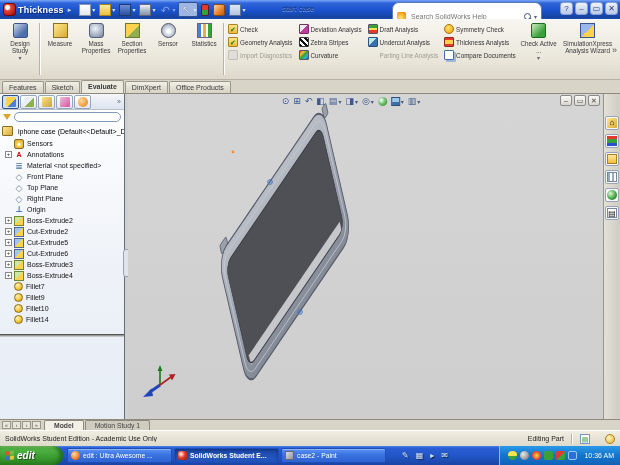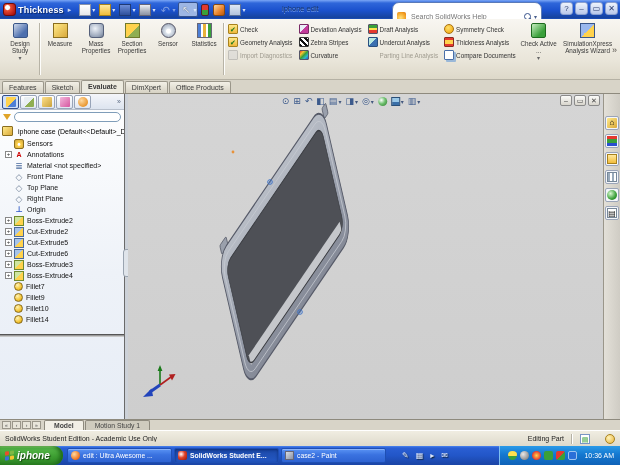--- a/index.html
+++ b/index.html
@@ -206,21 +206,21 @@
           <i class="tico ic-rebuild"></i>
         </span>
         <span class="tbtn">
           <i class="tico ic-edit-color"></i>
         </span>
         <span class="tbtn">
           <i class="tico ic-options"></i>
           <i class="ddrop">▾</i>
         </span>
       </div>
-    <span class="doc-title">iphone edit</span>
+    <span class="doc-title">start case</span>
     <div class="searchbox">
       <span class="flame-ic"></span>
       <input placeholder="Search SolidWorks Help" style="">
       <span class="mag-ic"></span>
       <span class="search-drop">▾</span>
     </div>
     <div class="title-right">
       <span class="help-btn">?</span>
       <span class="cap-btn">–</span>
       <span class="cap-btn">▭</span>
@@ -577,21 +577,21 @@
   </div>
 
   <div class="taskbar">
     <div class="startbtn">
       <span class="flag">
           <i></i>
           <i></i>
           <i></i>
           <i></i>
         </span>
-      <span>iphone</span>
+      <span>edit</span>
     </div>
     <div id="task-buttons" class="tasks">
         <div class="taskbtn">
           <i class="tk tk-firefox"></i>
           <span>edit : Ultra Awesome ...</span>
         </div>
         <div class="taskbtn active">
           <i class="tk tk-solidworks"></i>
           <span>SolidWorks Student E...</span>
         </div>

